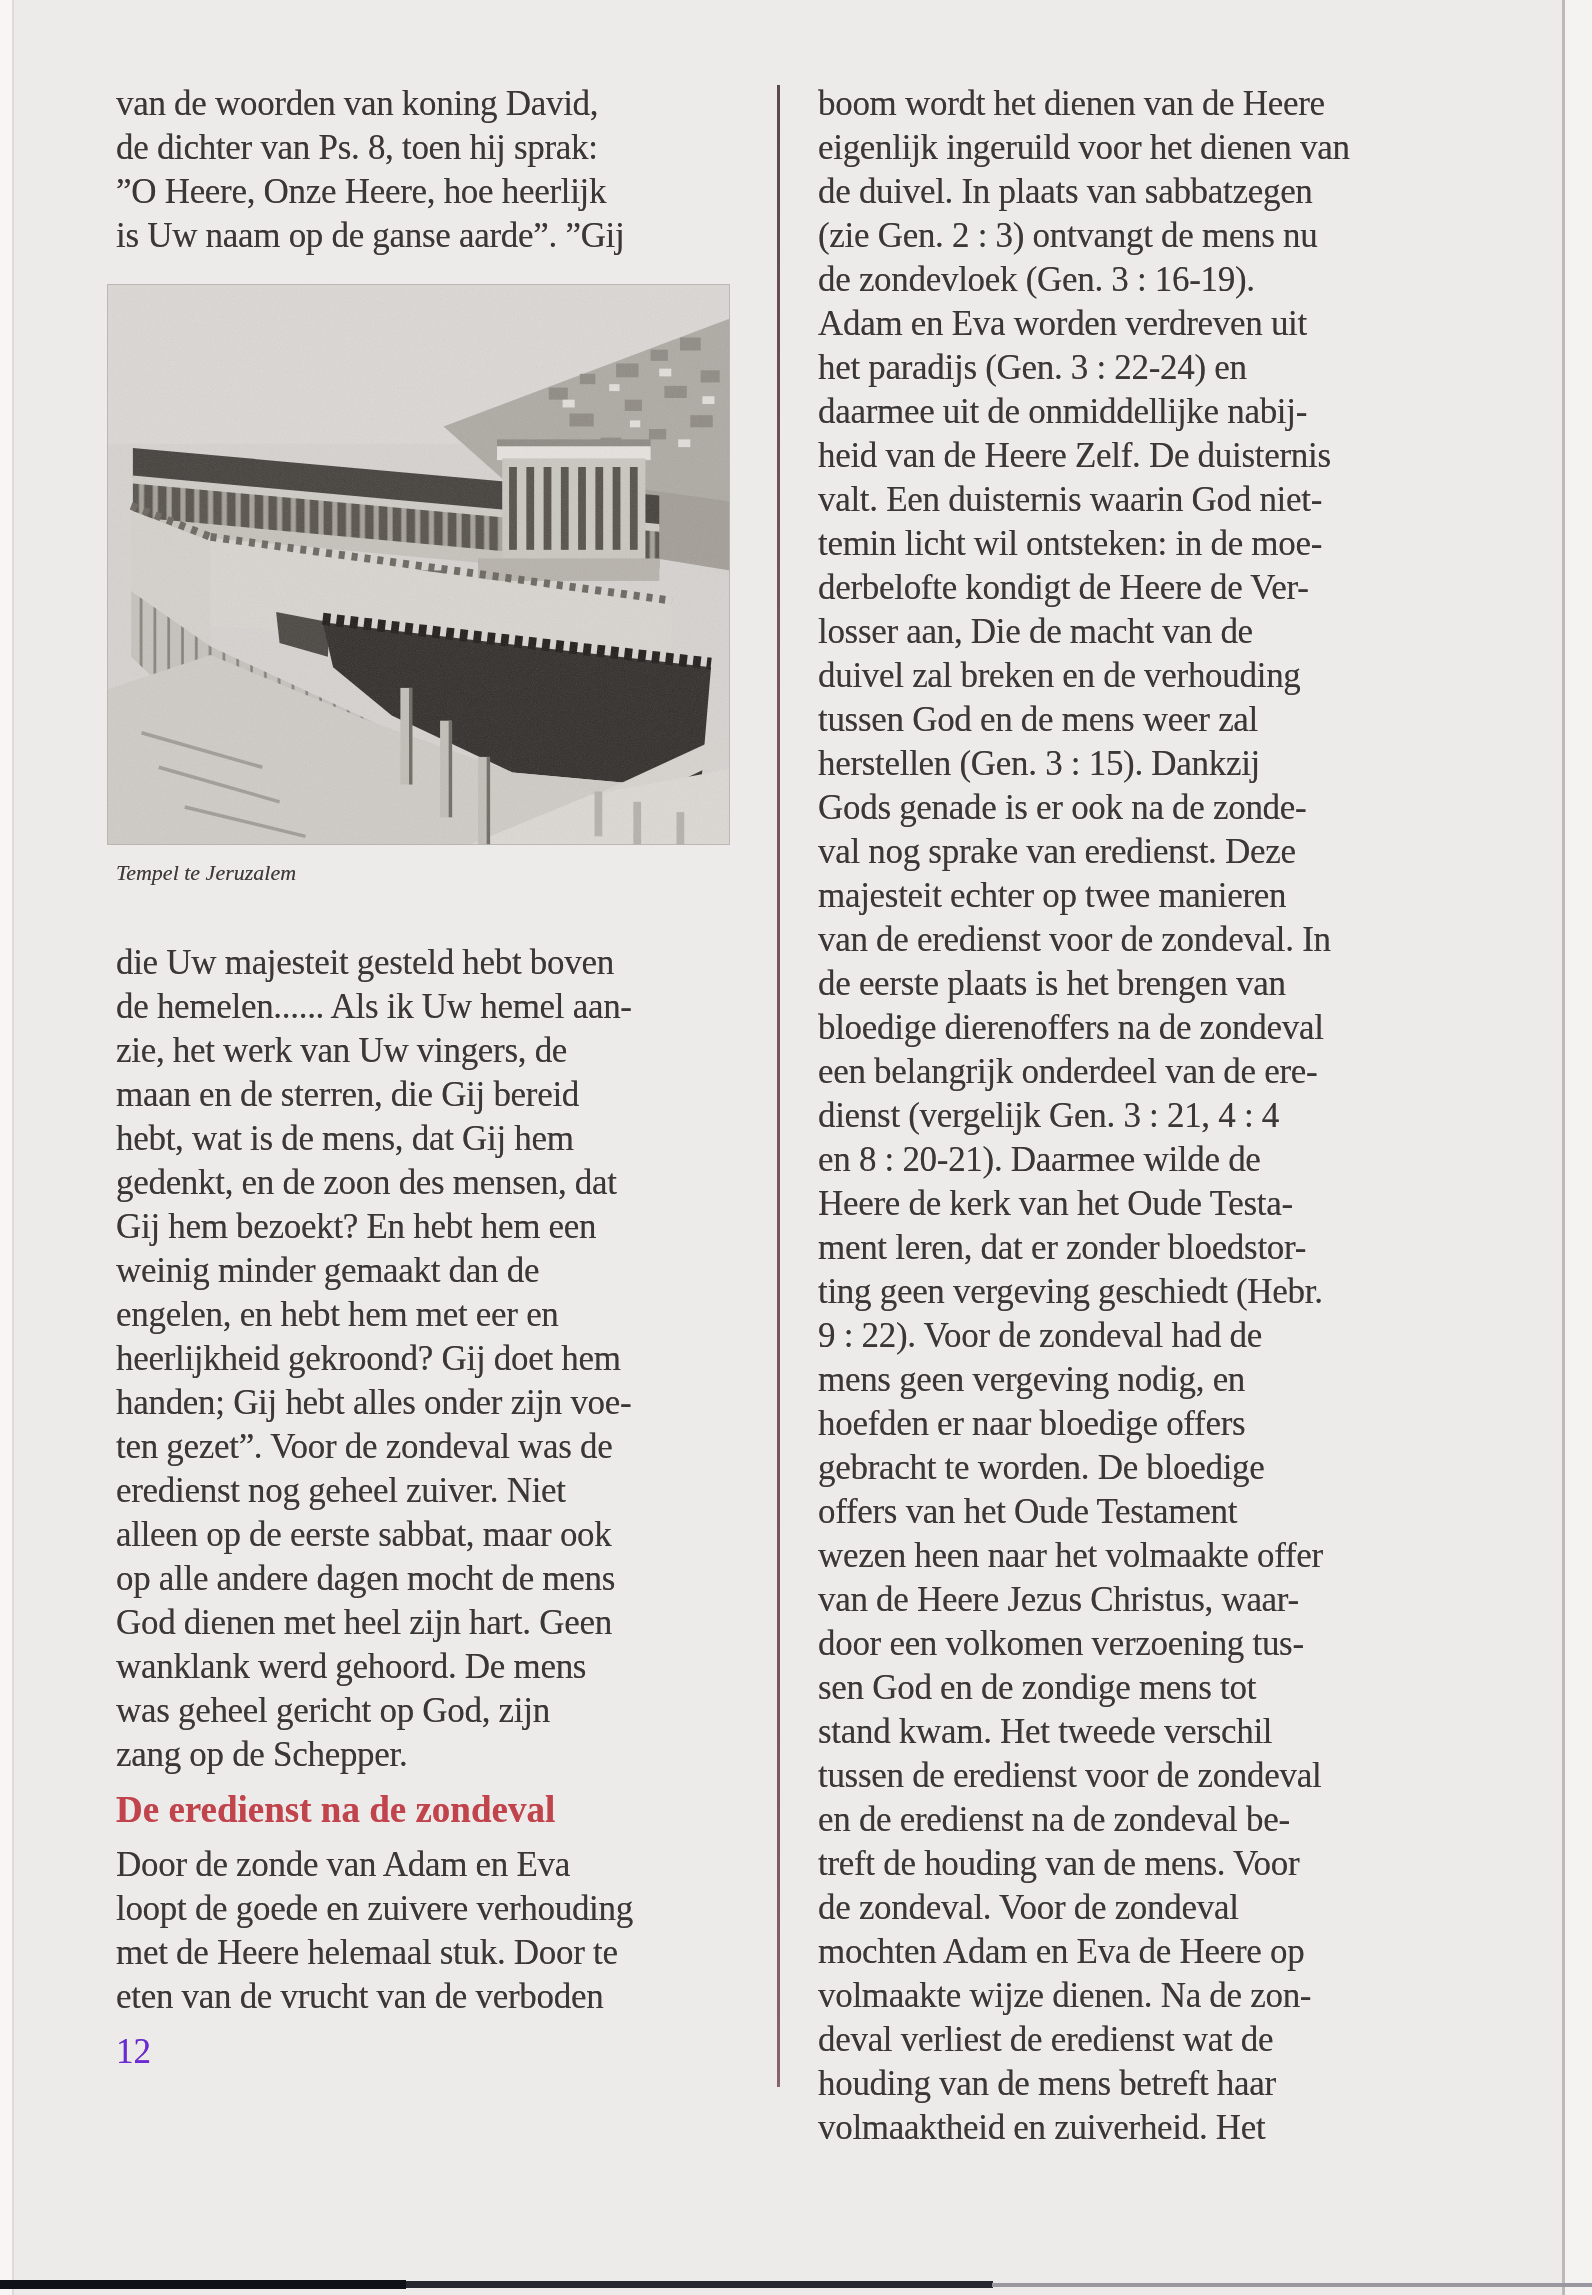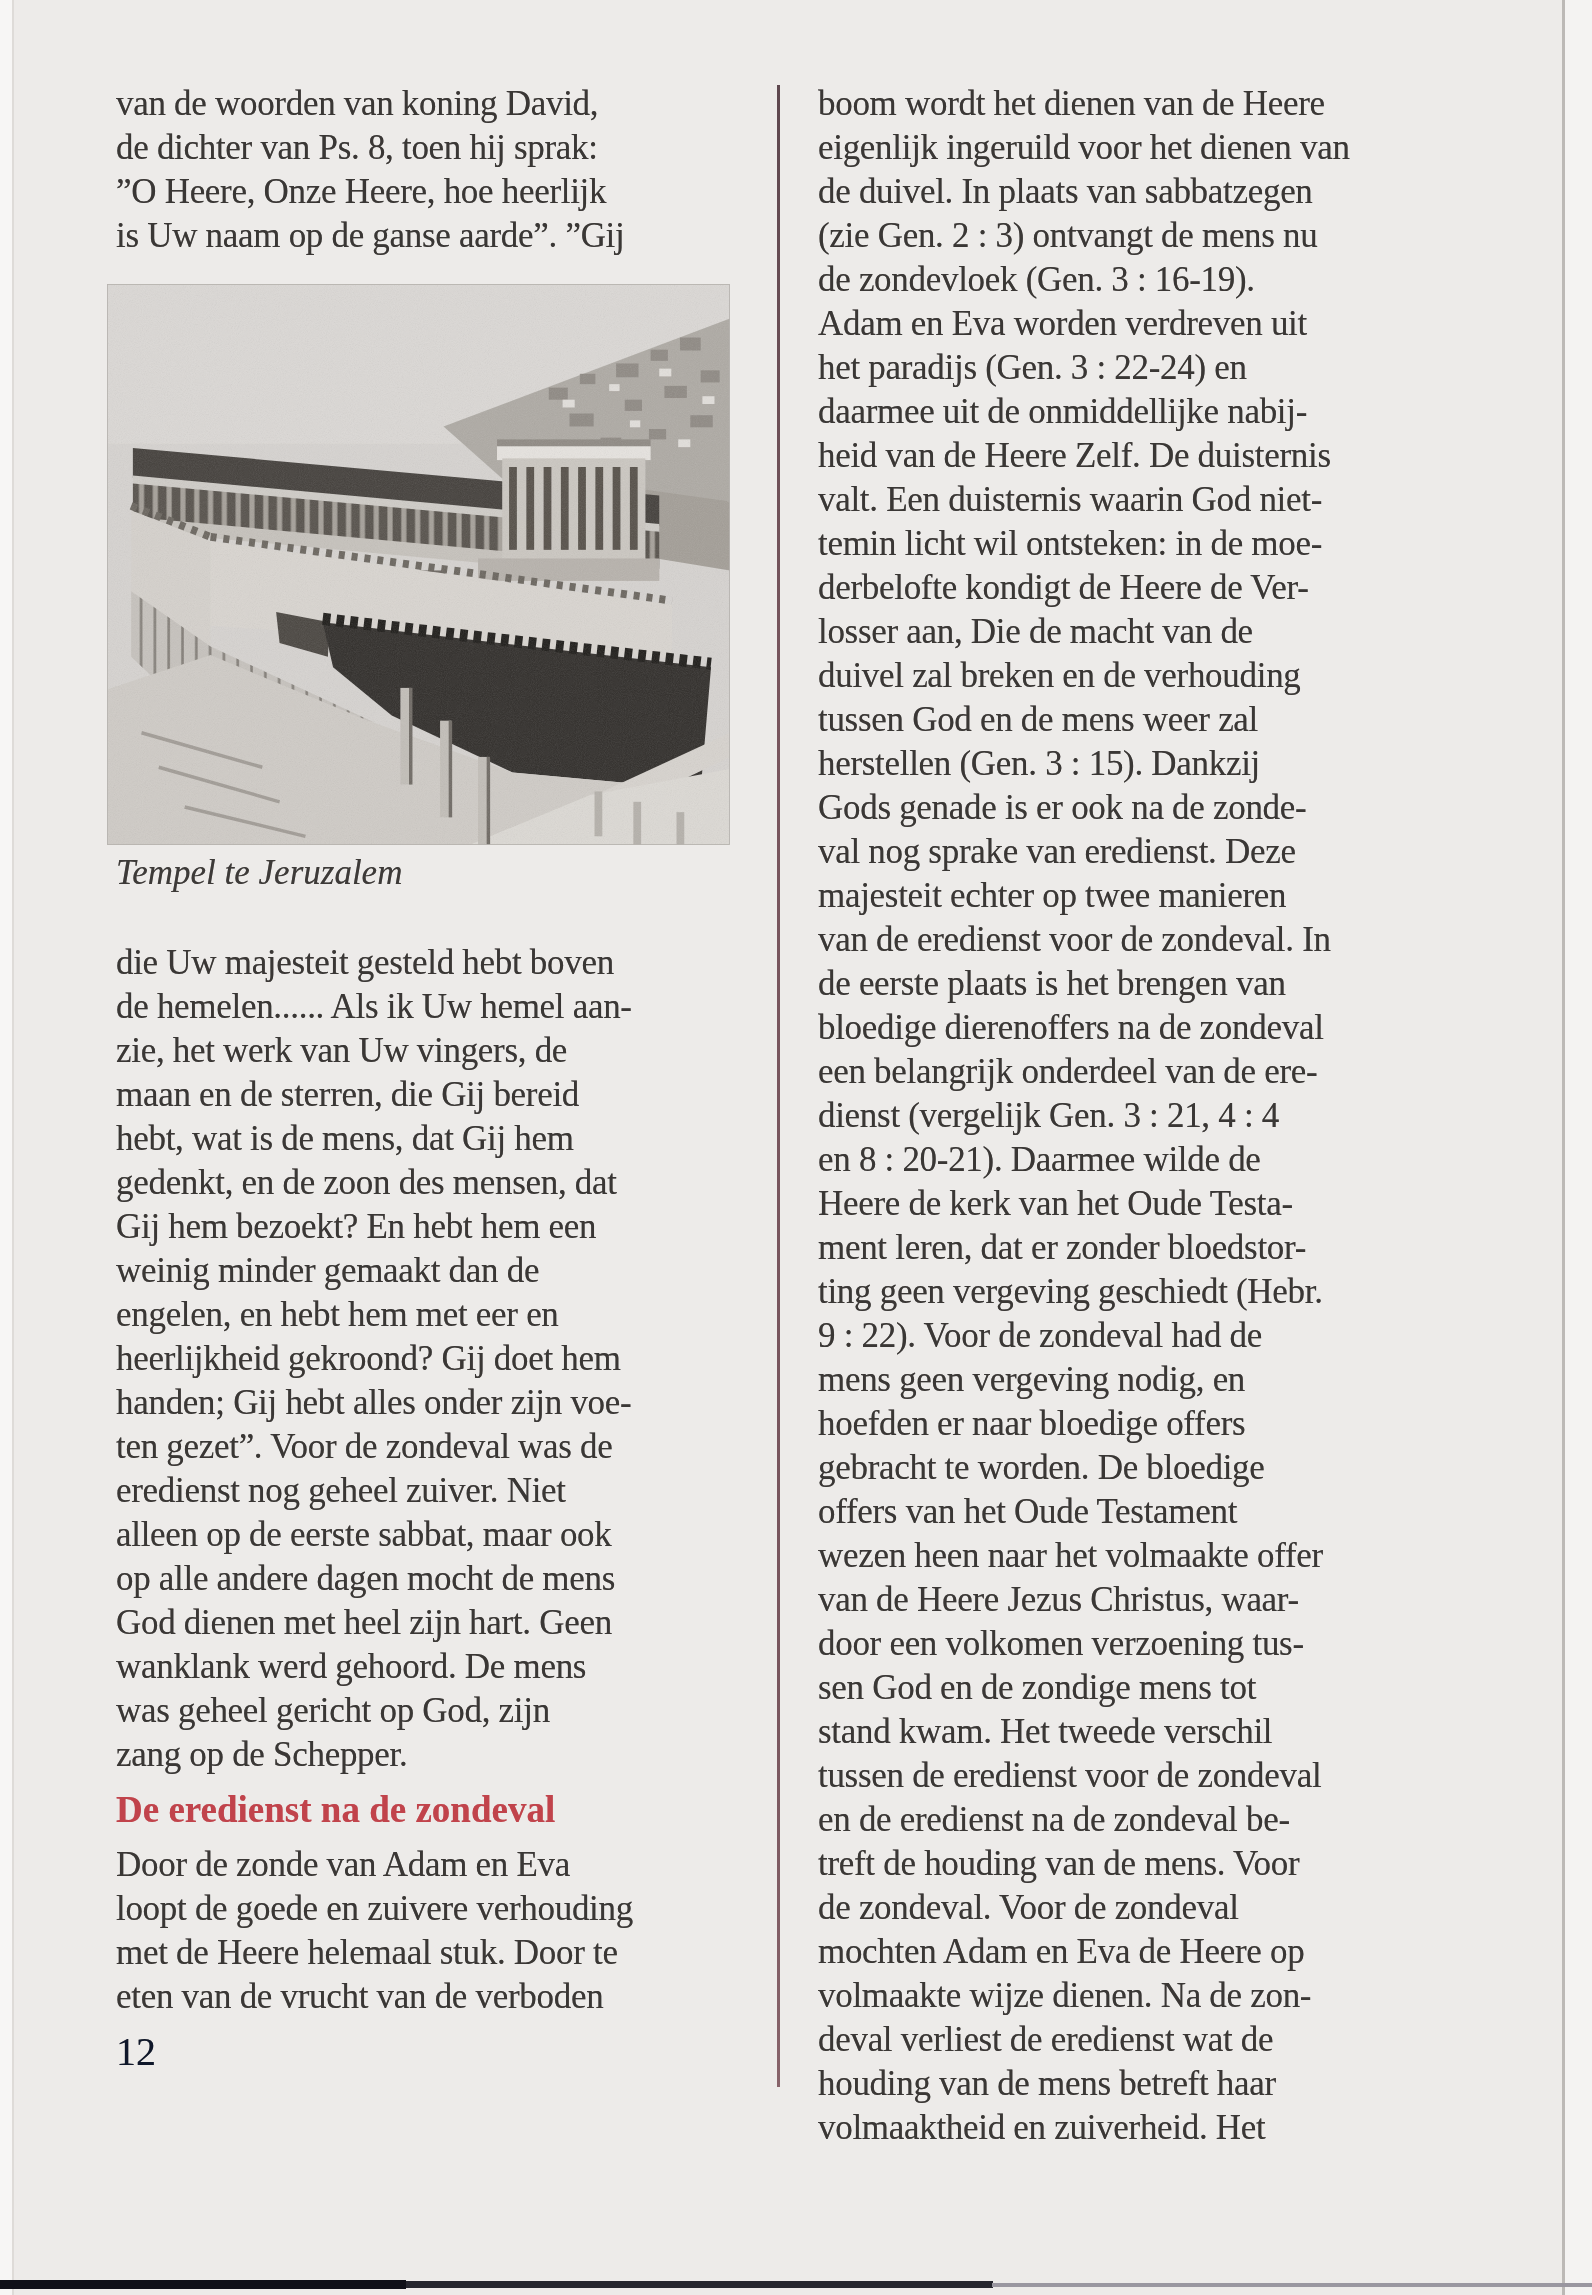--- a/index.html
+++ b/index.html
@@ -25,32 +25,32 @@
   .col{position:absolute;top:82px;color:#3a3735;}
   .col-left{left:116px;width:639px;}
   .col-right{left:818px;width:708px;}
   .line{
     font-size:35px;line-height:44px;height:44px;white-space:nowrap;
     letter-spacing:-0.3px;text-shadow:0 0 0.5px rgba(45,42,40,.55);
   }
   figure{margin:26px 0 0 -8.6px;padding:0;width:623px;}
   figure svg{display:block;}
   .caption{
-    font-style:italic;font-size:35px;line-height:41px;margin:7px 0 0 8.6px;
+    font-style:italic;font-size:22px;line-height:41px;margin:7px 0 0 8.6px;
     color:#3d3a38;text-shadow:0 0 0.5px rgba(45,42,40,.5);
   }
   .block2{margin-top:48px;}
   .heading{
     margin:8.6px 0 0 0;font-size:37px;line-height:47px;font-weight:bold;
     color:#c1434b;letter-spacing:0;text-shadow:0 0 0.6px rgba(180,55,65,.5);
     white-space:nowrap;
   }
   .block3{margin-top:10.4px;}
   .pagenum{
-    margin-top:12px;font-size:40px;line-height:41px;color:#0f172a;
+    margin-top:12px;font-size:35px;line-height:41px;color:#6d28d9;
     text-shadow:0 0 0.5px rgba(45,42,40,.55);
   }
 </style>
 </head>
 <body>
 
 <div class="page">
 
   <div class="edge-left-strip"></div>
   <div class="edge-left-line"></div>

